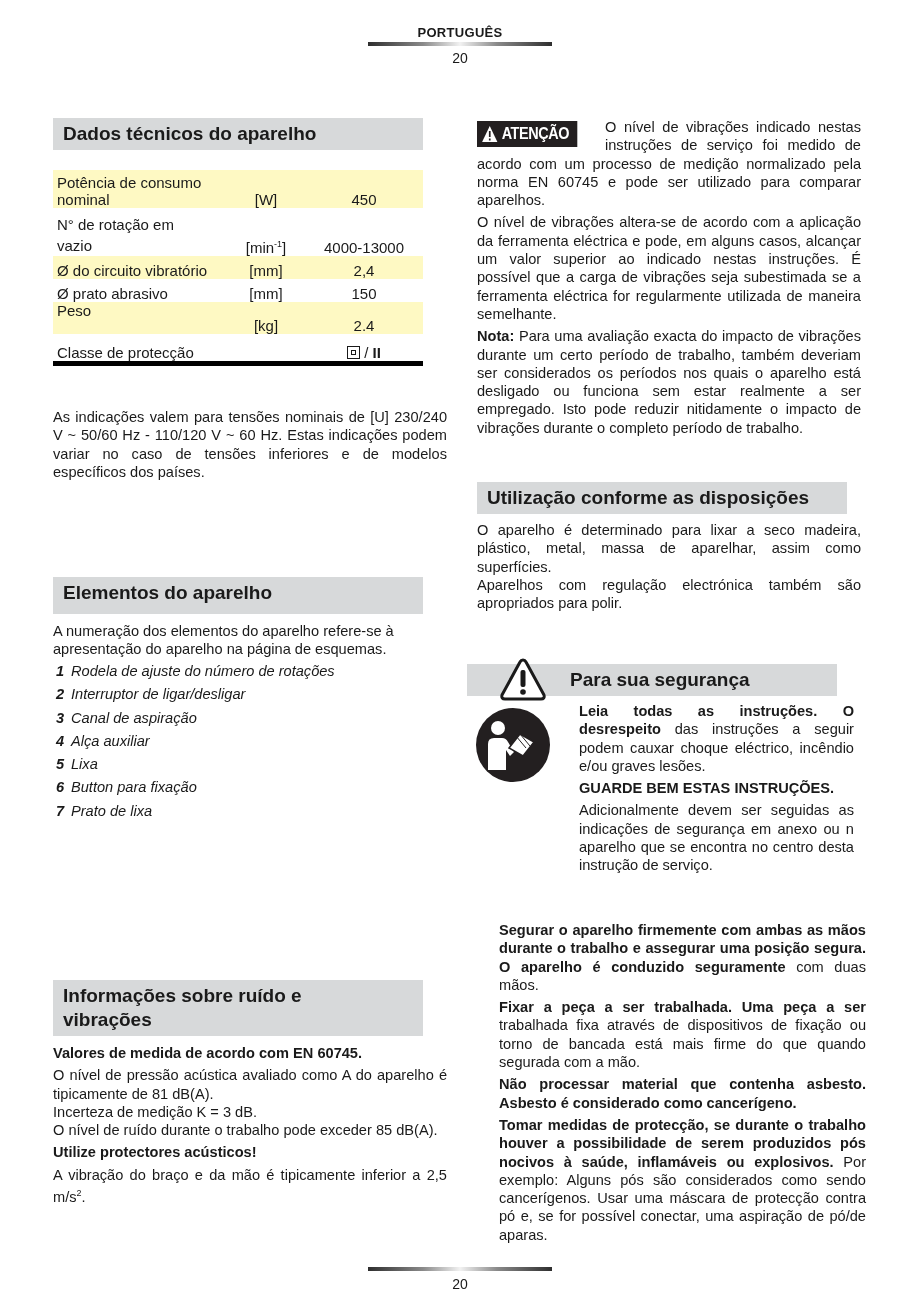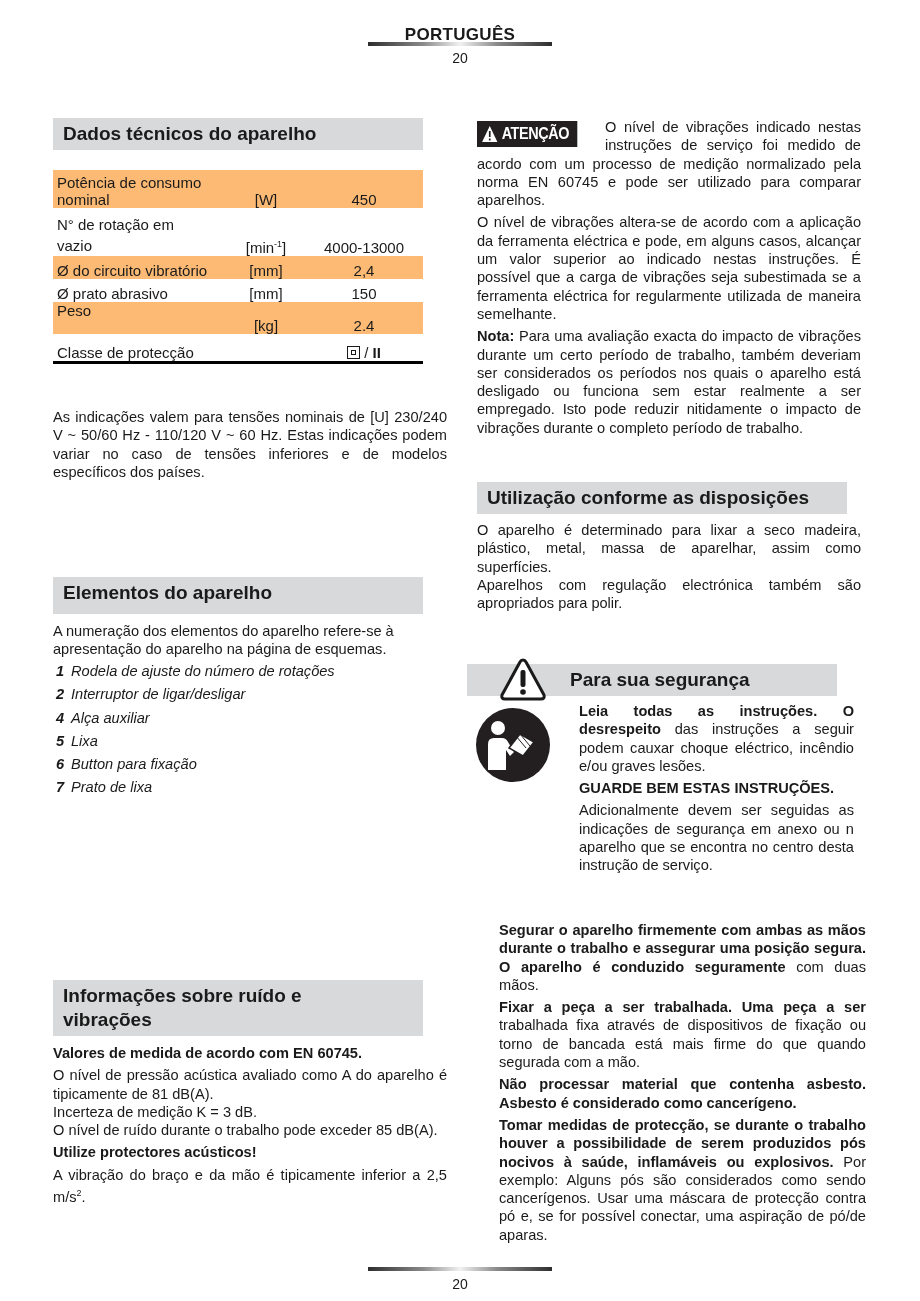--- a/index.html
+++ b/index.html
@@ -1,31 +1,31 @@
 <!DOCTYPE html>
 <html><head>
 <meta charset="utf-8">
 <style>
   html, body { margin: 0; padding: 0; background: #ffffff; }
   body {
     width: 920px; height: 1301px; position: relative; overflow: hidden;
     font-family: "Liberation Sans", sans-serif; color: #1a1a1a;
   }
   .abs { position: absolute; }
-  .lang { top: 25px; left: 0; width: 920px; text-align: center; font-size: 17px; font-weight: bold; letter-spacing: 0.3px; }
+  .lang { top: 25px; left: 0; width: 920px; text-align: center; font-size: 13px; font-weight: bold; letter-spacing: 0.3px; }
   .rule { height: 4px; left: 368px; width: 184px;
     background: linear-gradient(to right, #2e2e2e 0%, #8a8a8a 30%, #f2f2f2 50%, #8a8a8a 70%, #2e2e2e 100%); }
   .pnum { left: 0; width: 920px; text-align: center; font-size: 14px; }
   .hdr { background: #d7d9da; font-size: 19px; font-weight: bold; padding: 4px 10px; box-sizing: border-box; line-height: 24px; }
   .txt { font-size: 14.6px; line-height: 18.3px; text-align: justify; }
   .txt p { margin: 0 0 4px 0; }
   .b { font-weight: bold; }
   table.spec { border-collapse: collapse; width: 370px; font-size: 15px; }
   table.spec td { padding: 0 4px; vertical-align: bottom; height: 22px; }
-  table.spec tr.shade td { background: #fdba74; }
+  table.spec tr.shade td { background: #fef9c3; }
   table.spec td.unit { text-align: center; width: 70px; }
   table.spec td.val { text-align: center; width: 110px; }
   .list .item { font-size: 14.6px; line-height: 23.3px; }
   .list .n { display: inline-block; width: 18px; text-align: right; font-weight: bold; margin-right: 7px; }
   .att { background: #231f20; color: #fff; font-weight: bold; font-size: 17px; padding: 2px 5px; display: inline-flex; align-items: center; letter-spacing: -0.5px; font-family: "Liberation Sans", sans-serif; transform: scaleX(0.85); transform-origin: left center; }
   .att svg { margin-right: 4px; }
   .cls-sym { display: inline-block; width: 11px; height: 11px; border: 1px solid #1a1a1a; position: relative; vertical-align: -1px; }
   .cls-sym::after { content: ""; position: absolute; left: 3px; top: 3px; width: 3px; height: 3px; border: 1px solid #1a1a1a; }
 </style>
 </head>
@@ -58,37 +58,38 @@
     <tr>
       <td style="height:23px;">Ø prato abrasivo</td>
       <td class="unit">[mm]</td>
       <td class="val">150</td>
     </tr>
     <tr class="shade">
       <td style="height:32px; vertical-align:top;">Peso</td>
       <td class="unit">[kg]</td>
       <td class="val">2.4</td>
     </tr>
-    <tr style="border-bottom:3px solid #000000;">
+    <tr style="border-bottom:5px solid #000000;">
       <td style="height:27px;">Classe de protecção</td>
       <td class="unit"></td>
       <td class="val"><span class="cls-sym"></span> <span>/</span> <b>II</b></td>
     </tr>
   </tbody>
     </table>
 </div>
 
 <div class="abs txt" style="left:53px; top:408px; width:394px;">As indicações valem para tensões nominais de [U] 230/240 V ~ 50/60 Hz  - 110/120 V  ~ 60 Hz.  Estas indicações podem variar no caso de tensões inferiores e de modelos específicos dos países.</div>
 
 <div class="abs hdr" style="left:53px; top:577px; width:370px; height:37px;">Elementos do aparelho</div>
 <div class="abs txt" style="left:53px; top:622px; width:394px; text-align:left;">A numeração dos elementos do aparelho refere-se à apresentação do aparelho na página de esquemas.</div>
 
 <div class="abs list" style="left:46px; top:660px;font-style:italic;">
   <div class="item"><span class="n">1</span><span>Rodela de ajuste do número de rotações</span></div>
   <div class="item"><span class="n">2</span><span>Interruptor de ligar/desligar</span></div>
+  <div class="item"><span class="n">3</span><span>Canal de aspiração</span></div>
   <div class="item"><span class="n">4</span><span>Alça auxiliar</span></div>
   <div class="item"><span class="n">5</span><span>Lixa</span></div>
   <div class="item"><span class="n">6</span><span>Button para fixação</span></div>
   <div class="item"><span class="n">7</span><span>Prato de lixa</span></div>
 </div>
 
 <div class="abs hdr" style="left:53px; top:980px; width:370px; height:56px;">
   <span>Informações sobre ruído e</span><br><span>vibrações</span>
 </div>
 <div class="abs txt" style="left:53px; top:1044px; width:394px;">

